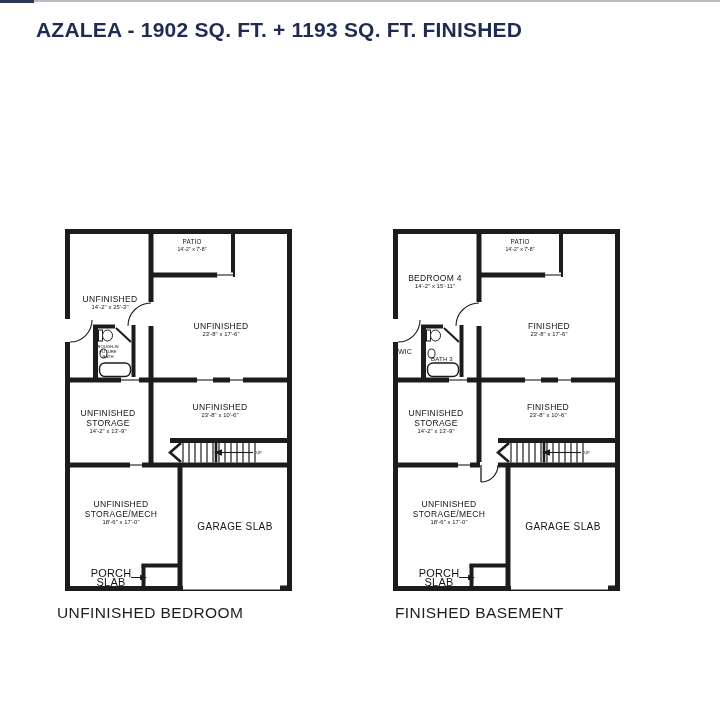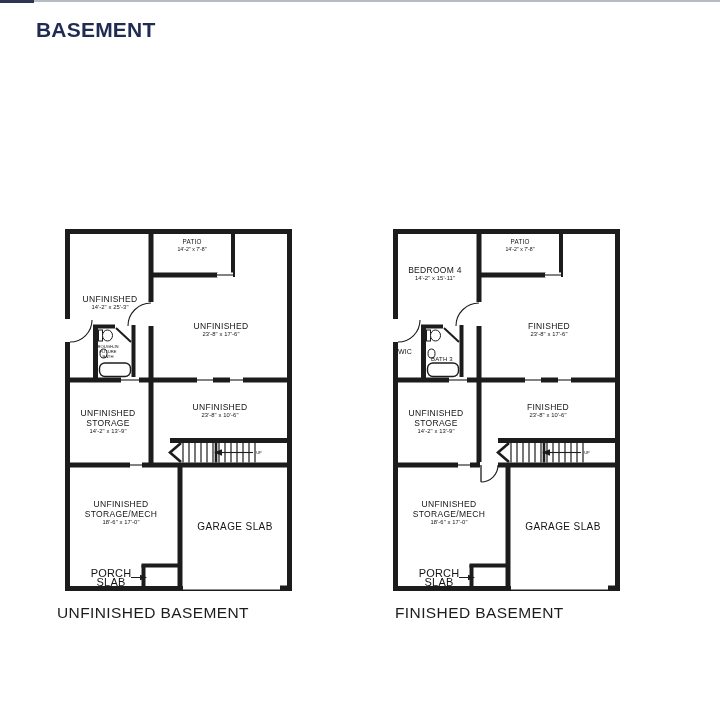--- a/index.html
+++ b/index.html
@@ -30,21 +30,21 @@
   #caption-left{left:57px;}
   #caption-right{left:395px;}
 </style>
 </head>
 <body>
 
 <div class="top-border"></div>
 <div class="top-border-accent"></div>
 
 <div class="title">
-  <div>BASEMENT</div>
+  <div>AZALEA - 1902 SQ. FT. + 1193 SQ. FT. FINISHED</div>
 </div>
 
 <div class="plan" id="plan-left">
   <svg width="240" height="375" viewBox="0 0 240 375">
     <g stroke="#1c1c1c" fill="none">
       <line x1="8" y1="6.5" x2="235" y2="6.5" stroke-width="5"></line>
       <line x1="10.5" y1="4" x2="10.5" y2="366" stroke-width="5"></line>
       <line x1="232.5" y1="4" x2="232.5" y2="366" stroke-width="5"></line>
       <line x1="8" y1="363.5" x2="126" y2="363.5" stroke-width="5"></line>
       <line x1="126" y1="365.2" x2="230" y2="365.2" stroke-width="1.4"></line>
@@ -225,21 +225,21 @@
     <g>
       <line x1="74" y1="352.5" x2="84" y2="352.5" stroke="#1c1c1c" stroke-width="1"></line>
       <polygon points="90,352.5 83,349.8 83,355.2" fill="#1c1c1c"></polygon>
     </g>
   </svg>
 
   <div class="lbl" style="left:135px;top:20px">
     <div class="rn-sm">PATIO</div>
     <div class="rd-sm">14'-2" x 7'-8"</div>
   </div>
-  <div class="lbl" style="left:50px;top:48px">
+  <div class="lbl" style="left:50px;top:56px">
     <div class="rn">BEDROOM 4</div>
     <div class="rd">14'-2" x 15'-11"</div>
   </div>
   <div class="lbl" style="left:164px;top:104px">
     <div class="rn">FINISHED</div>
     <div class="rd">23'-8" x 17'-6"</div>
   </div>
   <div class="lbl wic" style="left:20px;top:126px">WIC</div>
   <div class="lbl bath3" style="left:57px;top:134px">BATH 3</div>
   <div class="lbl" style="left:51px;top:196px">
@@ -259,14 +259,14 @@
   <div class="lbl" style="left:178px;top:301px">
     <div class="rn-lg">GARAGE SLAB</div>
   </div>
   <div class="lbl" style="left:54px;top:352px">
     <div class="porch-line">PORCH</div>
     <div class="porch-line">SLAB</div>
   </div>
   <div class="lbl up-lbl" style="left:202px;top:227px">UP</div>
 </div>
 
-<div class="caption" id="caption-left">UNFINISHED BASEMENT</div>
+<div class="caption" id="caption-left">UNFINISHED BEDROOM</div>
 <div class="caption" id="caption-right">FINISHED BASEMENT</div>
 
 </body></html>

